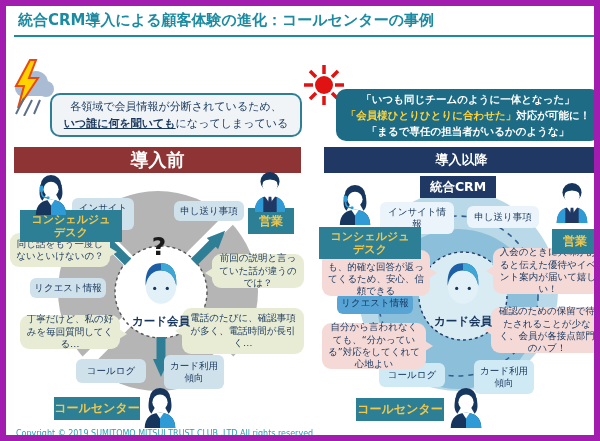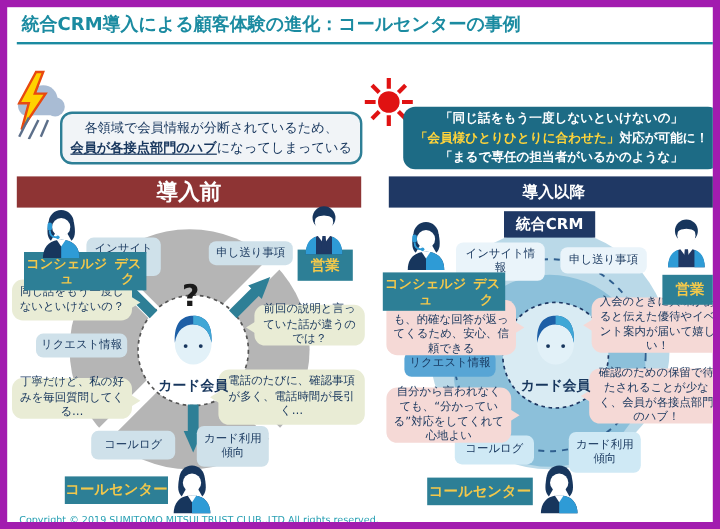--- a/index.html
+++ b/index.html
@@ -36,37 +36,37 @@
   .green{background:#e9ecd5}
   .pink{background:#f5d9d6}
   .tail-r::after,.tail-l::after{content:"";position:absolute;top:40%;border-style:solid}
   .tail-r::after{right:-7px;border-width:5px 0 5px 8px}
   .tail-l::after{left:-7px;border-width:5px 8px 5px 0}
   .green.tail-r::after{border-color:transparent transparent transparent #e9ecd5}
   .green.tail-l::after{border-color:transparent #e9ecd5 transparent transparent}
   .pink.tail-r::after{border-color:transparent transparent transparent #f5d9d6}
   .pink.tail-l::after{border-color:transparent #f5d9d6 transparent transparent}
   
-  .dept{background:#2d7f96;color:#f2c84b;font-weight:bold;font-size:11px;line-height:1.2;z-index:4;flex-direction:row}
+  .dept{background:#2d7f96;color:#f2c84b;font-weight:bold;font-size:11px;line-height:1.2;z-index:4;flex-direction:column}
   #lbl-concierge-before{left:14px;top:204px;width:102px;height:32px}
   #lbl-sales-before{left:242px;top:202px;width:46px;height:26px;font-size:12px}
   #lbl-callcenter-before{left:48px;top:391px;width:86px;height:23px;font-size:12px}
   #lbl-concierge-after{left:313px;top:221px;width:102px;height:32px}
   #lbl-sales-after{left:546px;top:223px;width:46px;height:25px;font-size:12px}
   #lbl-callcenter-after{left:350px;top:392px;width:88px;height:23px;font-size:12px}
   
   #box-insight-before{left:66px;top:192px;width:62px;height:32px}
   #box-handover-before{left:168px;top:195px;width:70px;height:20px}
   #box-request-before{left:24px;top:272px;width:76px;height:20px}
   #box-calllog-before{left:70px;top:353px;width:70px;height:24px}
   #box-cardusage-before{left:158px;top:349px;width:60px;height:34px}
   
   #bub-b1{left:4px;top:227px;width:100px;height:34px}
   #bub-b2{left:206px;top:248px;width:92px;height:34px}
-  #bub-b3{left:4px;top:309px;width:100px;height:34px}
+  #bub-b3{left:14px;top:309px;width:100px;height:34px}
   #bub-b4{left:176px;top:302px;width:122px;height:46px}
   
   #box-insight-after{left:374px;top:196px;width:74px;height:32px}
   #box-handover-after{left:461px;top:200px;width:72px;height:22px}
   #box-request-after{left:331px;top:287px;width:76px;height:21px}
   #box-calllog-after{left:373px;top:357px;width:66px;height:24px}
   #box-cardusage-after{left:468px;top:354px;width:60px;height:34px}
   
   #bub-p1{left:316px;top:244px;width:108px;height:46px}
   #bub-p2{left:487px;top:242px;width:110px;height:46px}
@@ -103,39 +103,39 @@
     <circle cx="38" cy="31" r="8" fill="#a9bcd4"></circle>
     <rect x="10" y="28" width="34" height="10" rx="5" fill="#a9bcd4"></rect>
     <polygon points="22,2 8,28 16,28 10,50 30,20 21,20 28,2" fill="#ffd200" stroke="#e8490f" stroke-width="2"></polygon>
     <line x1="16" y1="40" x2="8" y2="56" stroke="#5c6f8a" stroke-width="2"></line>
     <line x1="24" y1="42" x2="16" y2="58" stroke="#5c6f8a" stroke-width="2"></line>
     <line x1="32" y1="42" x2="26" y2="56" stroke="#5c6f8a" stroke-width="2"></line>
   </svg>
 
   <div class="abs ctr" id="note-before">
     <span>各領域で会員情報が分断されているため、</span>
-    <span><span class="em">会員が各接点部門のハブ</span><span>になってしまっている</span></span>
+    <span><span class="em">いつ誰に何を聞いても</span><span>になってしまっている</span></span>
   </div>
 
   <svg class="abs" id="sun-icon" viewBox="0 0 44 44">
     <circle cx="22" cy="22" r="9" fill="#e01212"></circle>
     <g stroke="#e01212" stroke-width="3.5">
       <line x1="22" y1="11" x2="22" y2="2"></line>
         <line x1="22" y1="33" x2="22" y2="42"></line>
       <line x1="11" y1="22" x2="2" y2="22"></line>
         <line x1="33" y1="22" x2="42" y2="22"></line>
       <line x1="30" y1="14" x2="36" y2="8"></line>
         <line x1="14" y1="14" x2="8" y2="8"></line>
       <line x1="30" y1="30" x2="36" y2="36"></line>
         <line x1="14" y1="30" x2="8" y2="36"></line>
     </g>
   </svg>
 
   <div class="abs ctr" id="note-after">
-    <span>「同じ話をもう一度しないといけないの」</span>
+    <span>「いつも同じチームのように一体となった」</span>
     <span><span class="hl">「会員様ひとりひとりに合わせた」</span><span>対応が可能に！</span></span>
     <span>「まるで専任の担当者がいるかのような」</span>
   </div>
 
   <div class="abs ctr" id="bar-before">導入前</div>
   <div class="abs ctr" id="crm-box">統合CRM</div>
   <div class="abs ctr" id="bar-after">導入以降</div>
 
   <svg class="abs" id="before-svg" viewBox="0 0 290 252">
     <defs>

